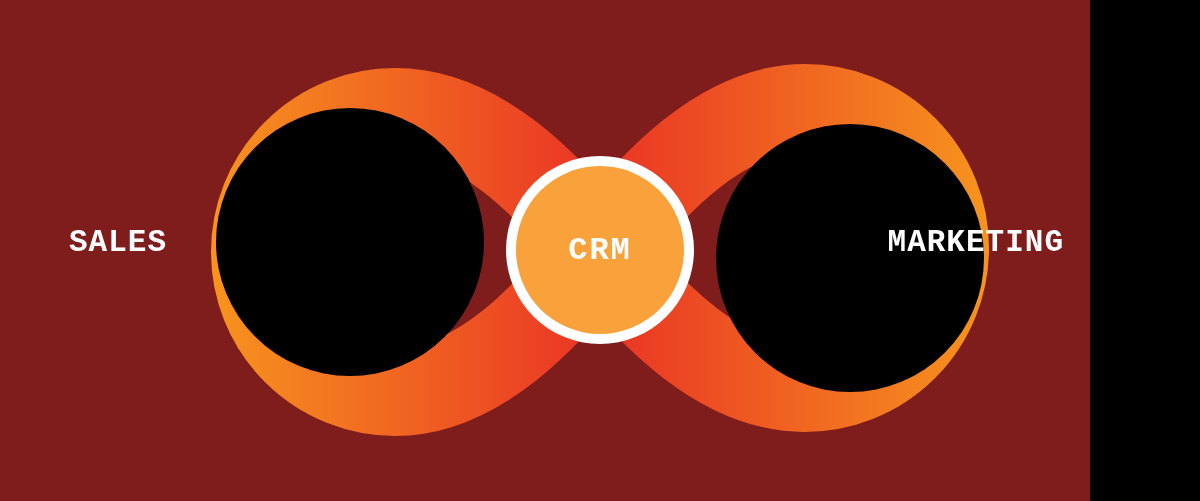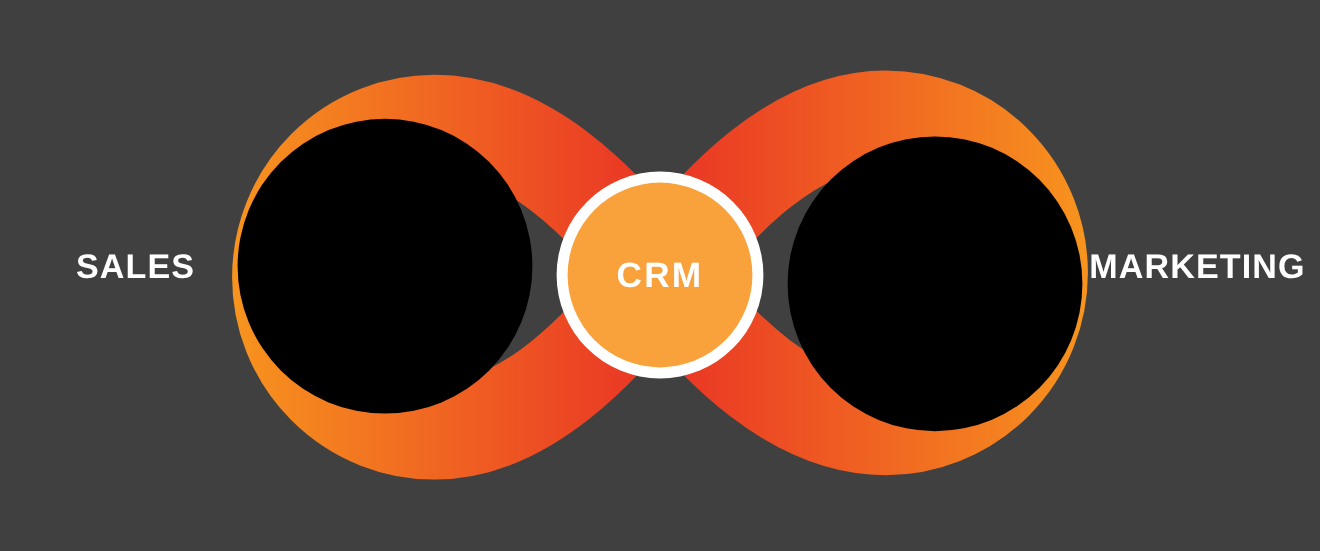--- a/index.html
+++ b/index.html
@@ -2,43 +2,43 @@
 <html><head>
 <meta charset="utf-8">
 <style>
   html, body {
     margin: 0;
     padding: 0;
     background: #000000;
   }
   .stage {
     position: relative;
-    width: 1200px;
+    width: 1090px;
     height: 501px;
-    background: #404040;
+    background: #7f1d1d;
     overflow: hidden;
-    font-family: Liberation Sans, sans-serif;
+    font-family: Liberation Mono, monospace;
   }
   .stage svg {
     position: absolute;
     left: 0;
     top: 0;
   }
   .label {
     position: absolute;
     top: 226px;
     color: #ffffff;
     font-size: 31px;
     font-weight: 700;
     letter-spacing: 1px;
     line-height: 34px;
     white-space: nowrap;
   }
   .label-left { left: 69px; }
-  .label-right { right: 13px; }
+  .label-right { right: 26px; }
   .center-text {
     position: absolute;
     left: 505px;
     top: 155px;
     width: 190px;
     height: 190px;
     display: flex;
     align-items: center;
     justify-content: center;
     color: #ffffff;

